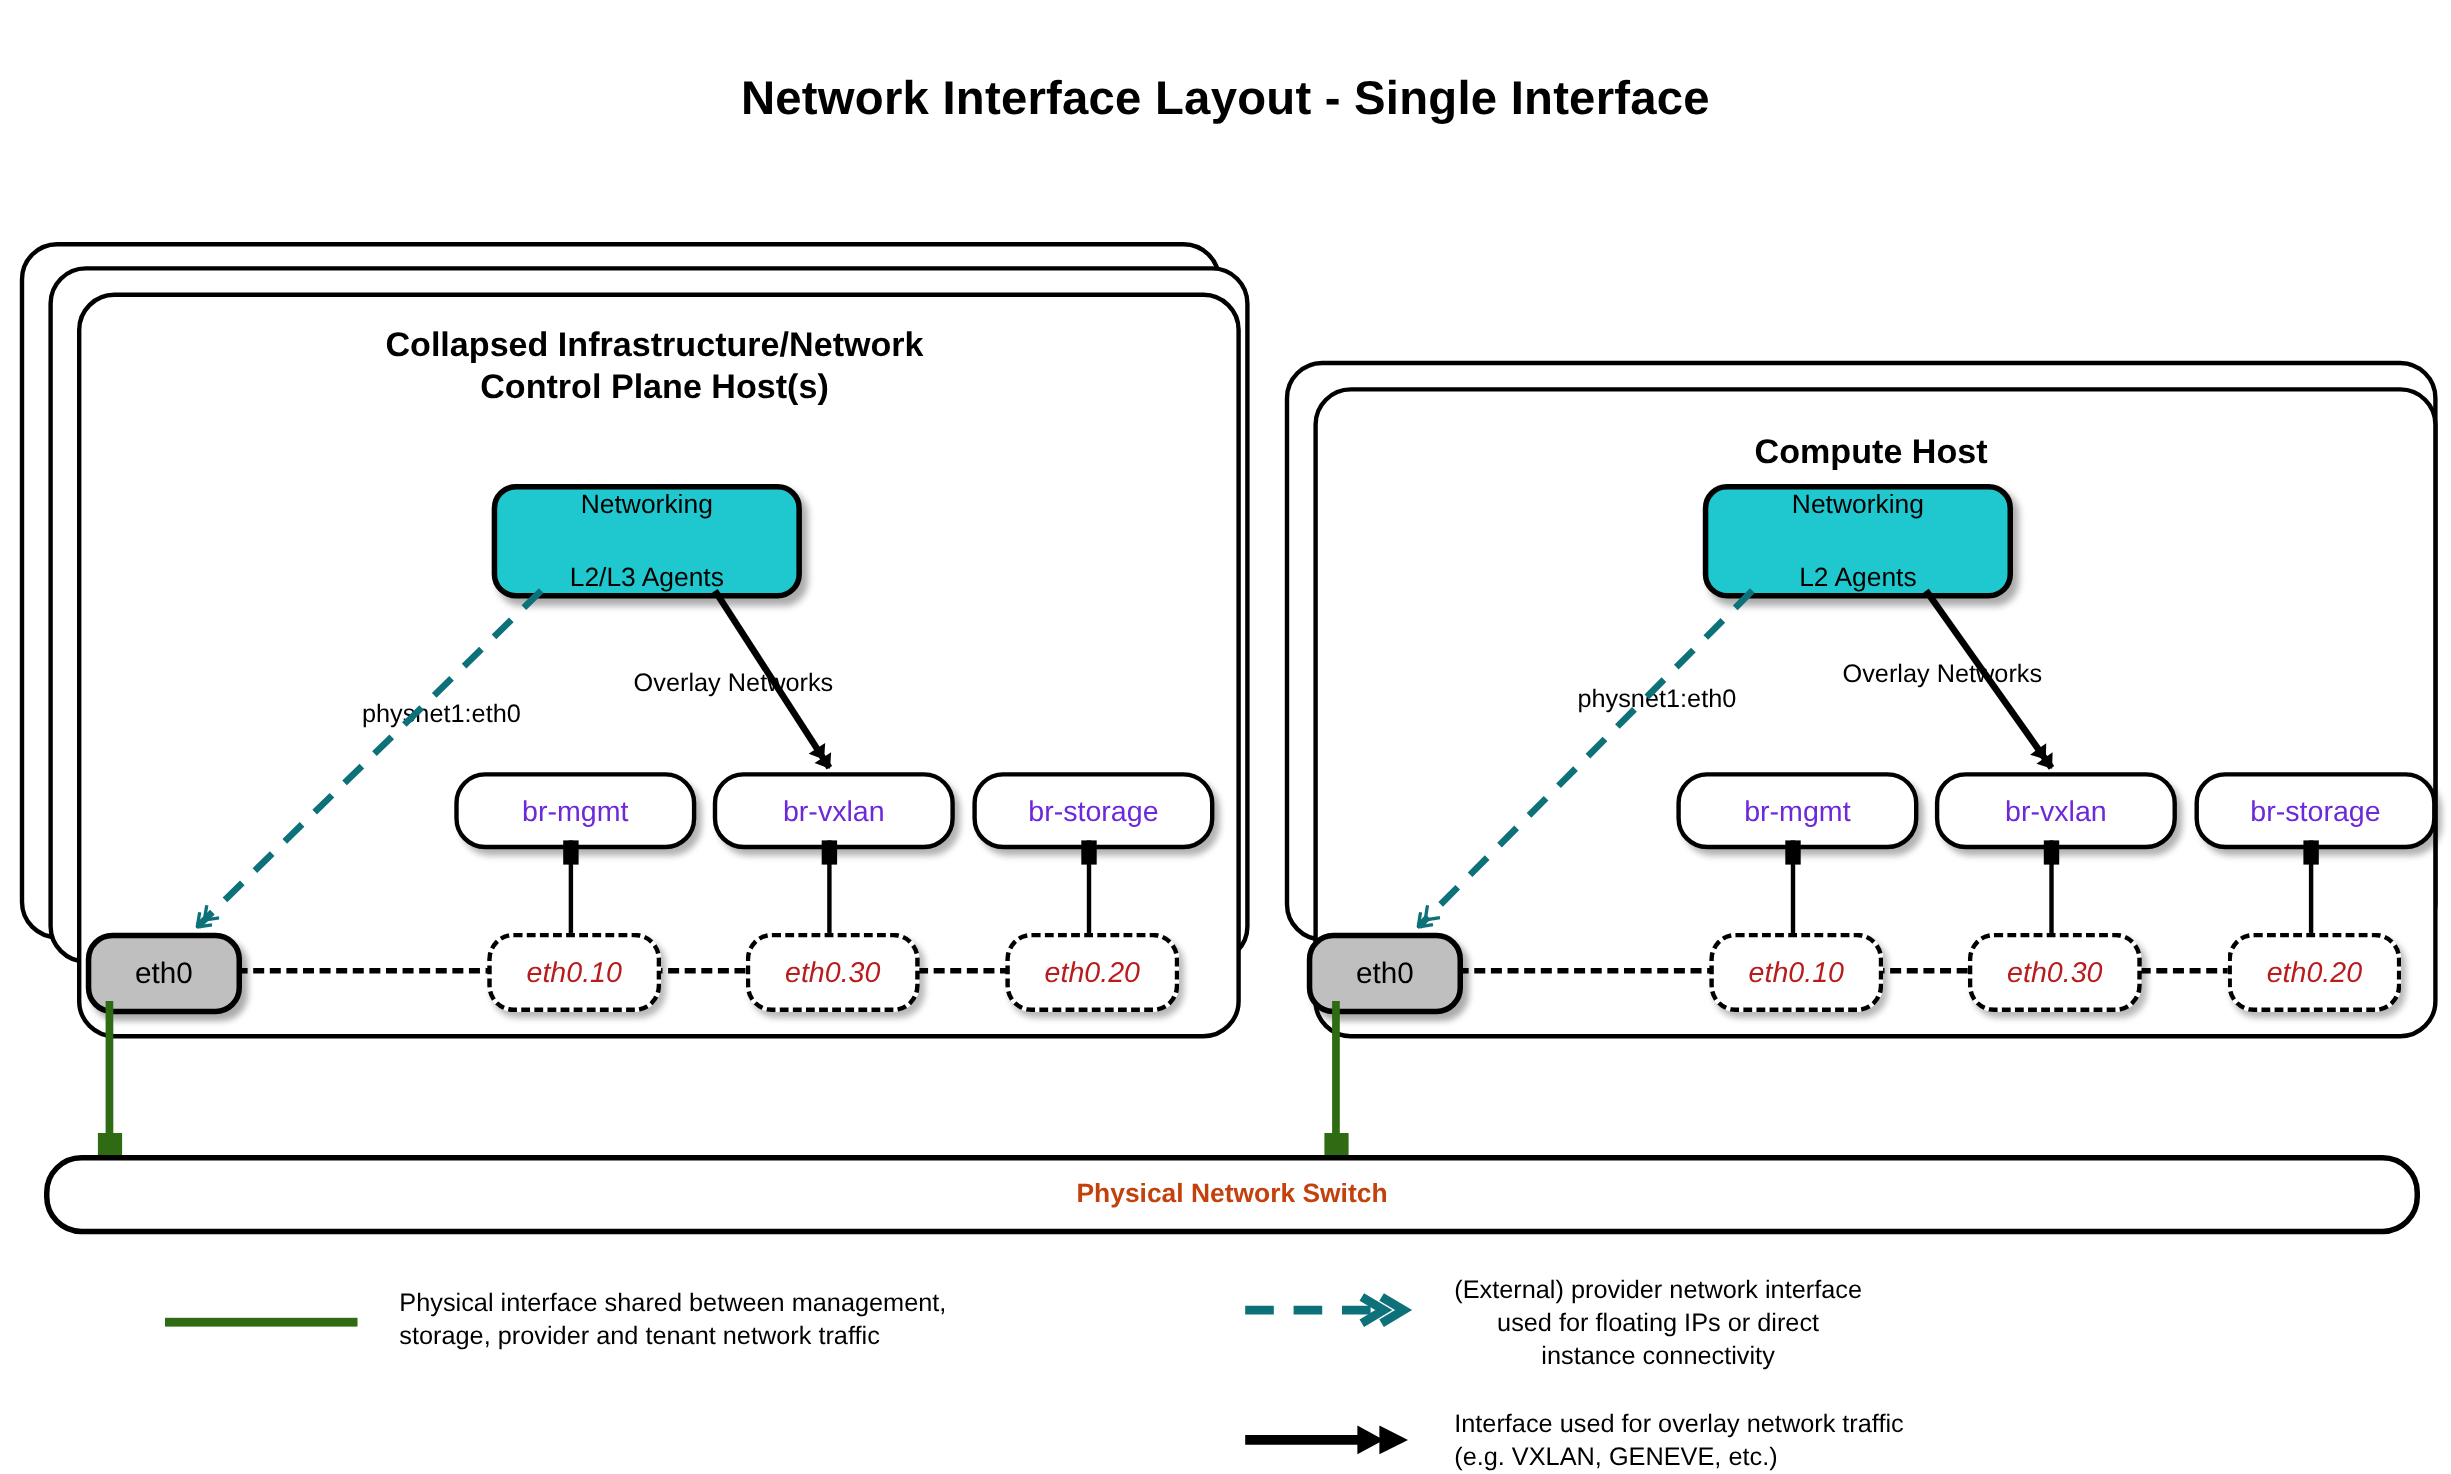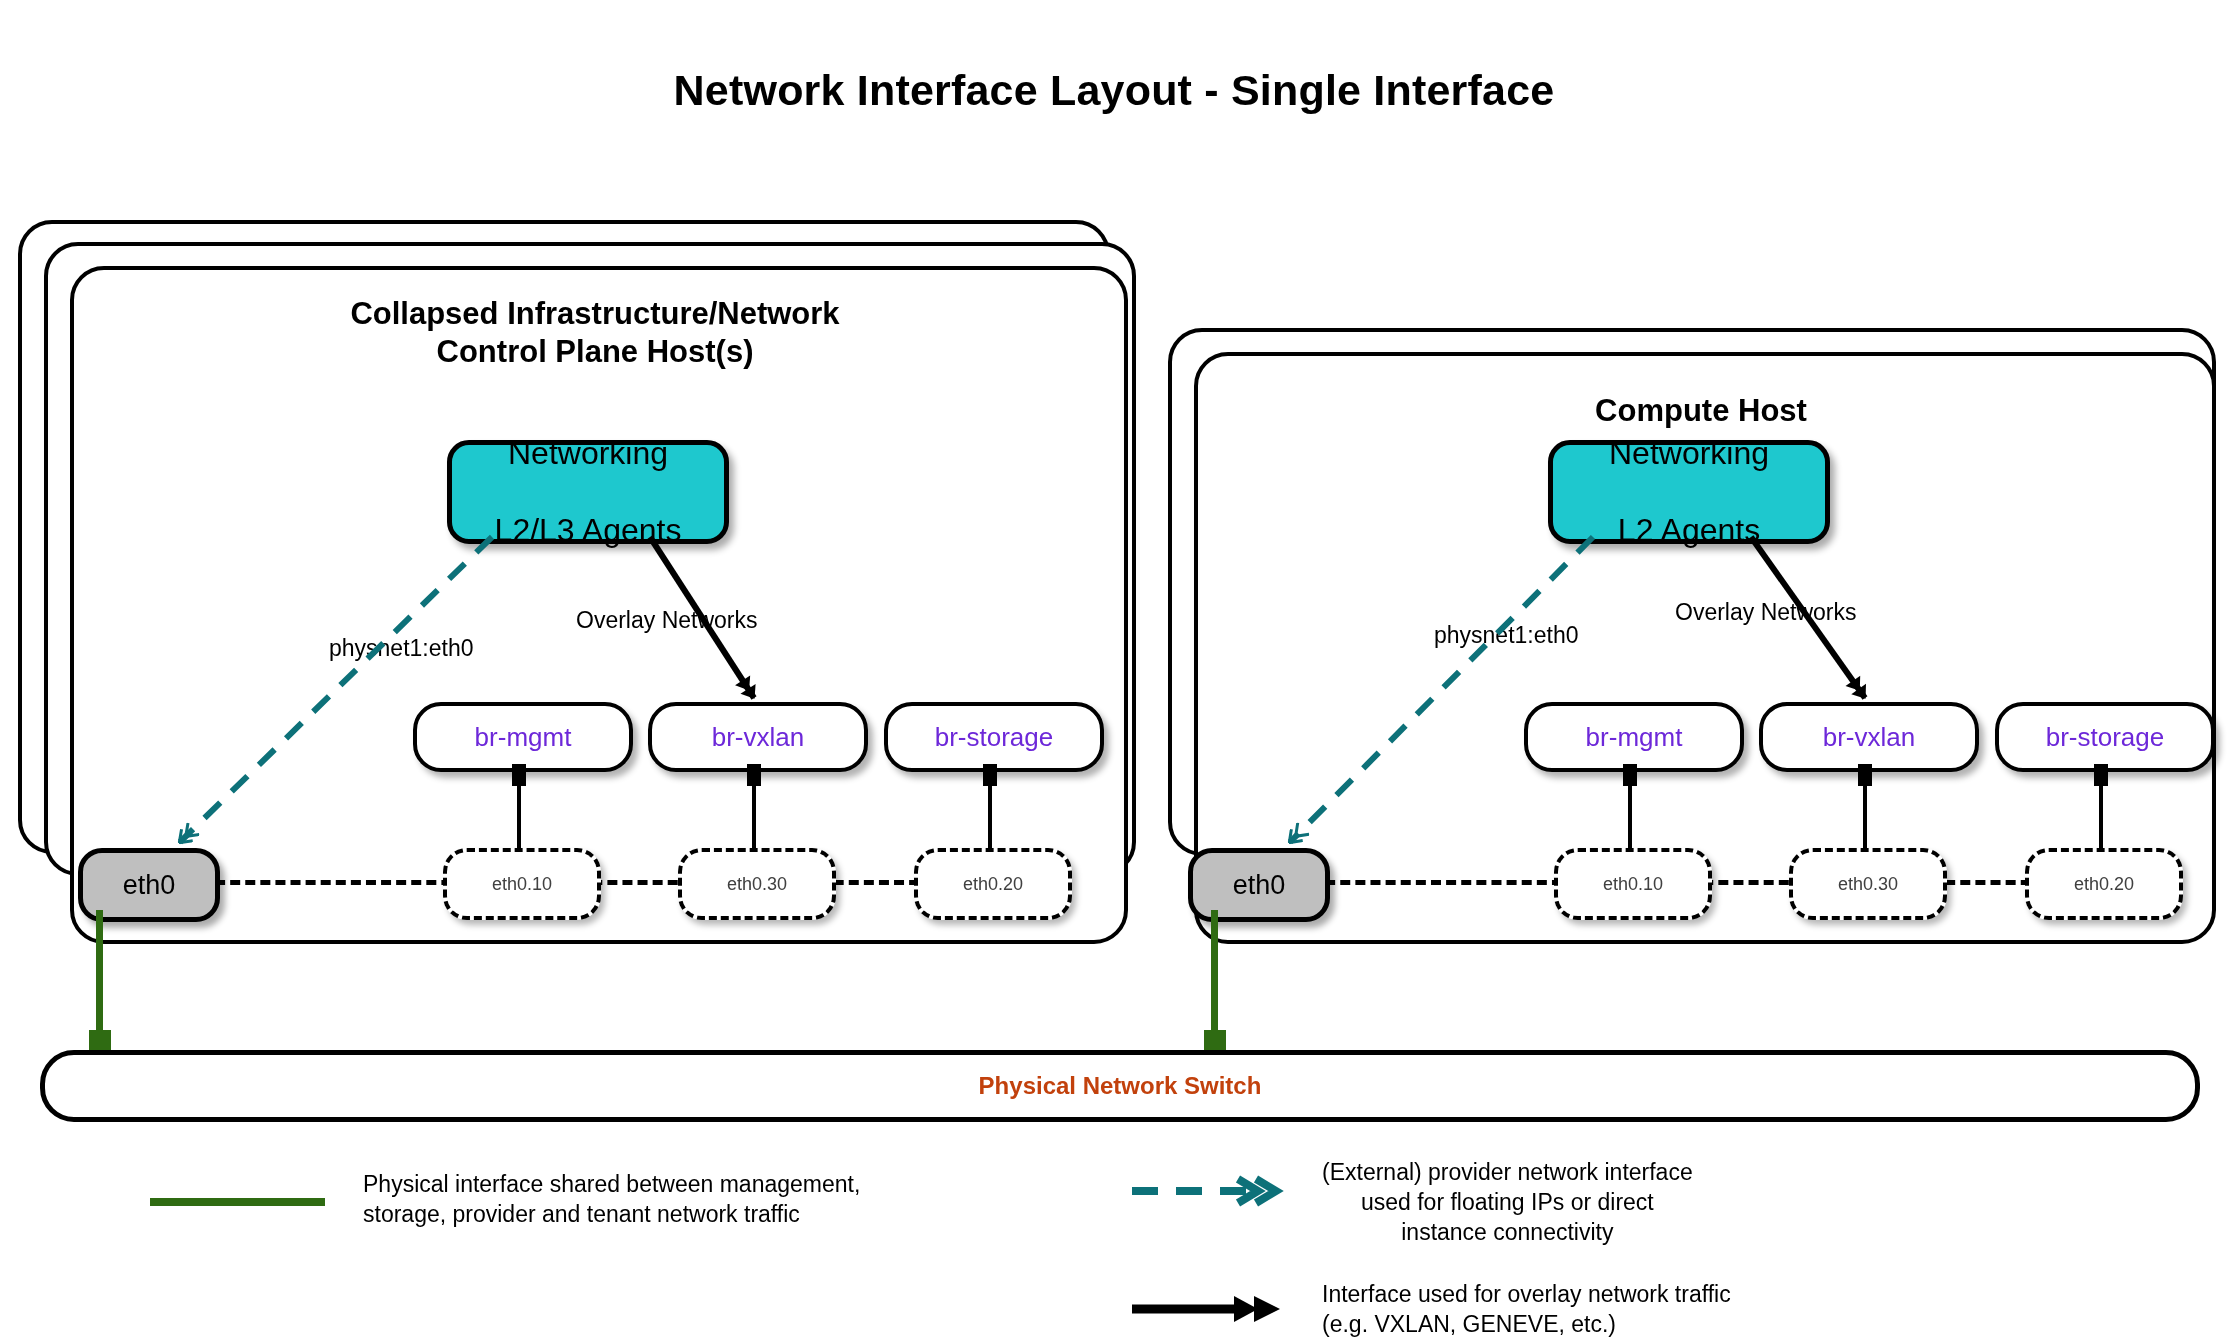--- a/index.html
+++ b/index.html
@@ -27,21 +27,21 @@
   .host-title{
     position:absolute;width:100%;text-align:center;left:0;
     font-size:31px;font-weight:bold;color:#000;line-height:1.22;
   }
 
   
   .agent-box{
     position:absolute;background:#1ec8ce;border:5px solid #000;border-radius:22px;
     box-shadow:5px 6px 7px rgba(0,0,0,.33);
     display:flex;flex-direction:column;align-items:center;justify-content:center;
-    font-size:32px;color:#000;line-height:1.30;text-align:center;gap:35px;
+    font-size:24px;color:#000;line-height:1.30;text-align:center;gap:35px;
   }
 
   
   .bridge-box{
     position:absolute;background:#fff;border:4px solid #000;border-radius:28px;
     box-shadow:5px 6px 6px rgba(0,0,0,.30);
     display:flex;align-items:center;justify-content:center;
     font-size:26px;color:#6d28d9;
   }
   
@@ -53,21 +53,21 @@
     position:absolute;background:#bfbfbf;border:5px solid #000;border-radius:24px;
     box-shadow:5px 6px 6px rgba(0,0,0,.33);
     display:flex;align-items:center;justify-content:center;
     font-size:27px;color:#000;
   }
   
   .vlan-box{
     position:absolute;background:#fff;border:4px dashed #000;border-radius:24px;
     box-shadow:4px 5px 6px rgba(0,0,0,.28);
     display:flex;align-items:center;justify-content:center;
-    font-size:18px;color:#404040;
+    font-size:26px;color:#b91c1c;font-style:italic;
   }
   
   .trunk{
     position:absolute;height:0;border-top:5px dashed #000;
   }
 
   
   .edge-label{position:absolute;font-size:23px;color:#000;white-space:nowrap;}
 
   

